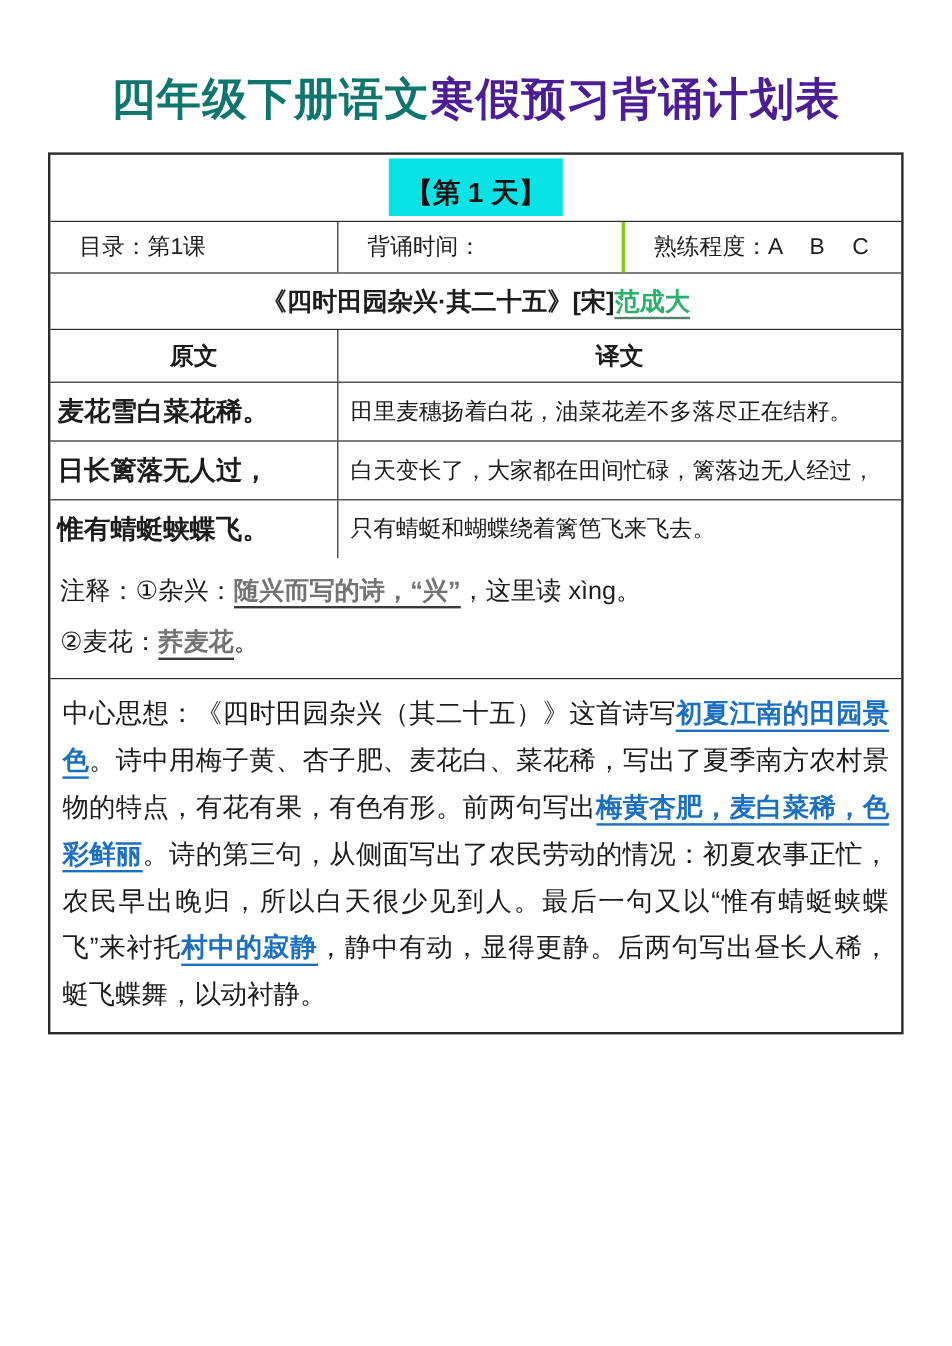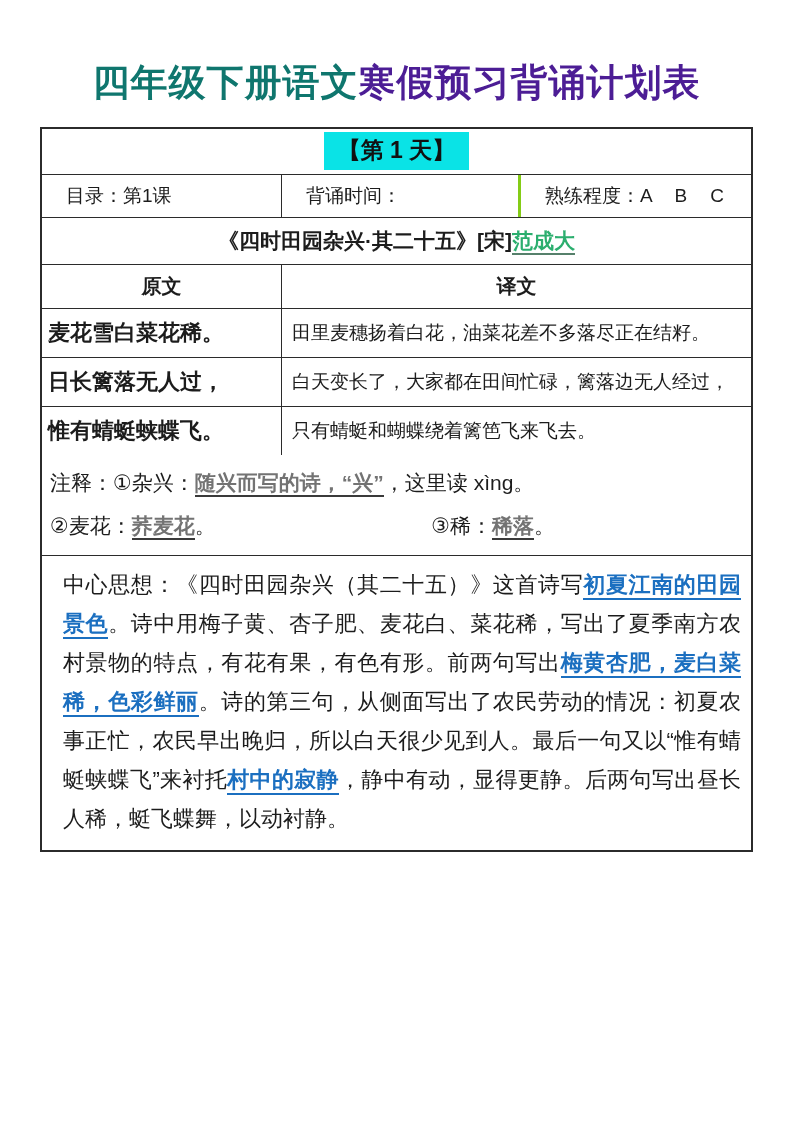--- a/index.html
+++ b/index.html
@@ -26,21 +26,21 @@
   }
   .row { border-bottom: 1px solid #2b2b2b; }
   .row:last-child { border-bottom: none; }
 
   
   .day-row { text-align: center; padding: 3px 0 4px 0; }
   .day-chip {
     display: inline-block;
     background: #0ae3e6;
     font-weight: bold; font-size: 23px;
-    padding: 3px 14px 4px 14px;
+    padding: 13px 14px 4px 14px;
     color: #111;
   }
 
   
   .flex-row { display: flex; align-items: stretch; }
   .cell { padding: 8px 24px; font-size: 19px; }
   .col1 { width: 240px; border-right: 1px solid #2b2b2b; flex: 0 0 240px; }
   .col2 { width: 239px; border-right: 3px solid #84cc16; flex: 0 0 239px; }
   .col3 { flex: 1; }
   .colrest { flex: 1; }
@@ -67,21 +67,21 @@
 
   
   .notes-row { padding: 6px 8px 8px 8px; font-size: 21px; }
   .note-line { line-height: 43px; }
   .two-col { display: flex; }
   .note-half-left { flex: 0 0 55%; }
   .note-half-right { flex: 1; }
 
   
   .central-row {
-    padding: 9px 10px 12px 21px;
+    padding: 9px 10px 12px 10px;
     font-size: 22px; line-height: 39px;
     text-align: justify;
   }
 
   
   .seg-plain { color: #1c1c1c; }
   .seg-red {
     color: #737373; font-weight: bold;
     border-bottom: 2px solid #3a3a3a; padding-bottom: 1px;
   }
@@ -136,19 +136,18 @@
   <div class="row flex-row poem-row">
     <div class="cell col1 orig">惟有蜻蜓蛱蝶飞。</div>
     <div class="cell colrest trans">只有蜻蜓和蝴蝶绕着篱笆飞来飞去。</div>
   </div>
 </div>
 
   <div class="row notes-row">
     <div class="note-line"><span class="seg-plain">注释：①杂兴：</span><span class="seg-red">随兴而写的诗，“兴”</span><span class="seg-plain">，这里读 xìng。</span></div>
     <div class="note-line two-col">
       <span class="note-half-left"><span class="seg-plain">②麦花：</span><span class="seg-red">荞麦花</span><span class="seg-plain">。</span></span>
-      <span class="note-half-right"><span class="seg-plain">③稀：</span><span class="seg-red">稀落</span><span class="seg-plain">。</span></span>
     </div>
   </div>
 
   <div class="row central-row"><span class="seg-plain">中心思想：《四时田园杂兴（其二十五）》这首诗写</span><span class="seg-blue">初夏江南的田园景色</span><span class="seg-plain">。诗中用梅子黄、杏子肥、麦花白、菜花稀，写出了夏季南方农村景物的特点，有花有果，有色有形。前两句写出</span><span class="seg-blue">梅黄杏肥，麦白菜稀，色彩鲜丽</span><span class="seg-plain">。诗的第三句，从侧面写出了农民劳动的情况：初夏农事正忙，农民早出晚归，所以白天很少见到人。最后一句又以“惟有蜻蜓蛱蝶飞”来衬托</span><span class="seg-blue">村中的寂静</span><span class="seg-plain">，静中有动，显得更静。后两句写出昼长人稀，蜓飞蝶舞，以动衬静。</span></div>
 
 </div>
 
 </body></html>

